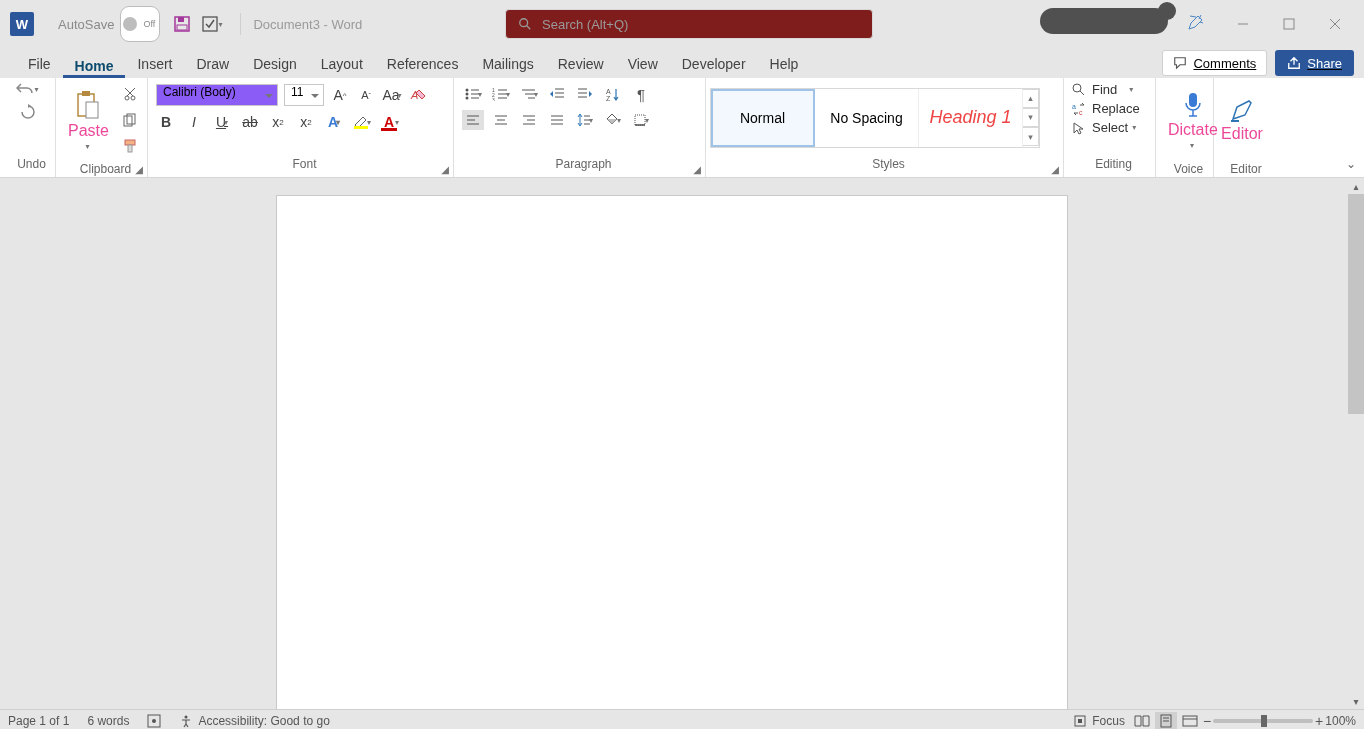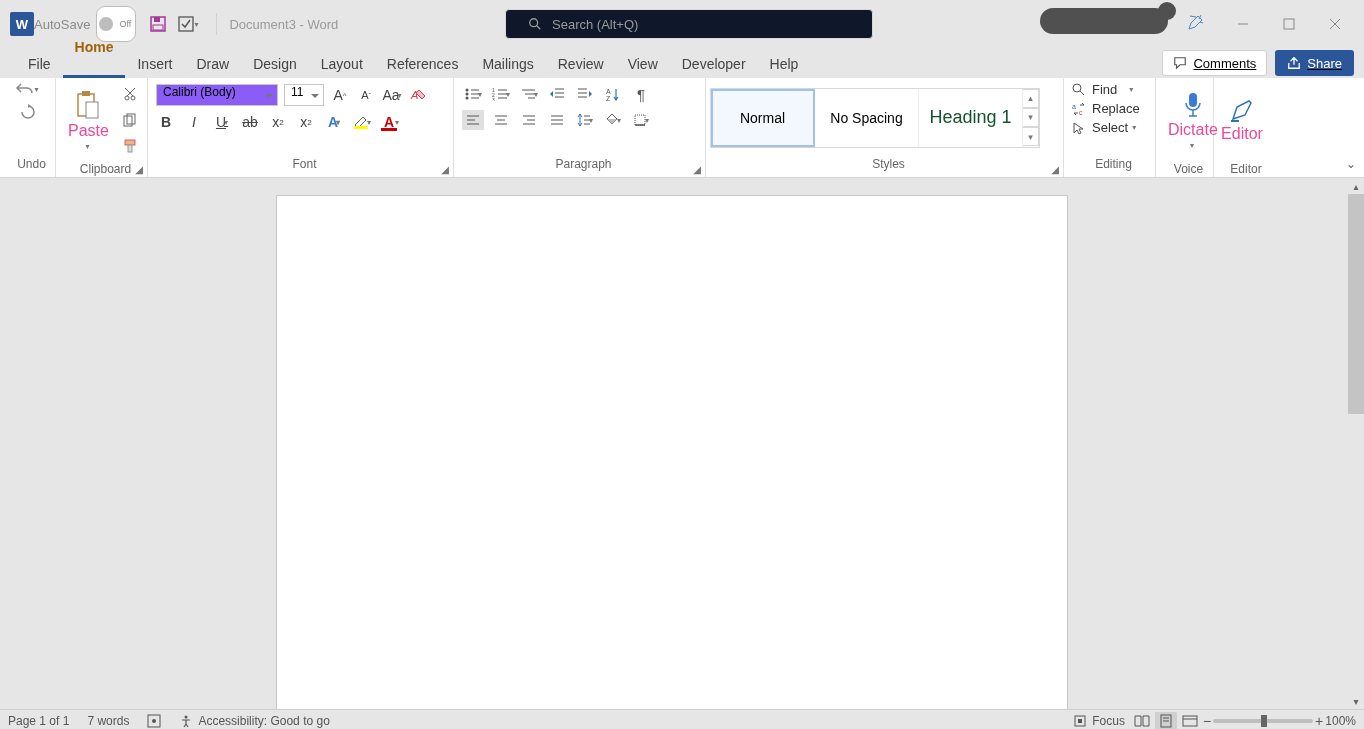--- a/index.html
+++ b/index.html
@@ -1,39 +1,39 @@
 <!DOCTYPE html>
 <html><head>
 <meta charset="utf-8">
 <style>
 * { margin: 0; padding: 0; box-sizing: border-box; font-family: "Segoe UI", Arial, sans-serif; }
 html, body { width: 1364px; height: 729px; overflow: hidden; background: #e6e6e6; }
 
 
 .titlebar { height: 48px; background: #e6e6e6; display: flex; align-items: center; position: relative; }
 .wicon { width: 24px; height: 24px; background: #2b579a; color:#fff; margin-left: 10px; display:flex; align-items:center; justify-content:center; font-size:13px; font-weight:bold; border-radius:2px; }
-.autosave { margin-left: 0; font-size: 13px; color:#8a8a8a; display:flex; align-items:center; }
+.autosave { margin-left: 24px; font-size: 13px; color:#8a8a8a; display:flex; align-items:center; }
 .switch { width:40px; height:36px; border:1px solid #bdbdbd; border-radius:9px; margin-left:6px; display:flex; align-items:center; position:relative; background:#fff;}
 .switch .knob { width:14px; height:14px; border-radius:50%; background:#bdbdbd; margin-left:2px;}
 .switch .off { position:absolute; right:4px; font-size:9px; color:#8a8a8a;}
 .qat { display:flex; align-items:center; gap:12px; margin-left:14px;}
 .save-icon { width:16px; height:16px; }
 .sep { width:1px; height:22px; background:#cfcfcf; margin:0 6px;}
 .doctitle { font-size:13px; color:#9a9a9a; margin-left:6px;}
-.searchbox { position:absolute; left:505px; top:9px; width:368px; height:30px; background:#0f172a; border:1px solid #d8d8d8; border-radius:4px; display:flex; align-items:center; padding:0 22px; gap:10px; color:#9a9a9a; font-size:13px;}
+.searchbox { position:absolute; left:505px; top:9px; width:368px; height:30px; background:#7f1d1d; border:1px solid #d8d8d8; border-radius:4px; display:flex; align-items:center; padding:0 12px; gap:10px; color:#9a9a9a; font-size:13px;}
 .redact { position:absolute; right:196px; top:8px; width:128px; height:26px; background:#505050; border-radius:14px;}
 .redact::after{content:""; position:absolute; right:-8px; top:-6px; width:18px; height:18px; background:#505050; border-radius:50%;}
 .winctrls { position:absolute; right:6px; top:0; height:48px; display:flex; align-items:center;}
 .winbtn { width:46px; height:32px; display:flex; align-items:center; justify-content:center; color:#888;}
 .pen-icon { position:absolute; right:160px; top:14px; color:#4a86c5;}
 
 
 .tabstrip { height:30px; background:#e6e6e6; display:flex; align-items:flex-end; padding-left:16px; position:relative;}
 .tab { font-size:14px; color:#444; padding:4px 12px 6px; cursor:pointer;}
-.tab.active { color:#a16207; border-bottom:3px solid #2b579a; font-weight:600; padding-bottom:20px;}
+.tab.active { color:#0c4a6e; border-bottom:3px solid #2b579a; font-weight:600; padding-bottom:1px;}
 .rightbtns { position:absolute; right:10px; top:0; display:flex; gap:8px; align-items:center; height:30px;text-decoration:underline;}
 .btn-comments { background:#fff; border:1px solid #d0d0d0; border-radius:3px; height:26px; padding:0 10px; font-size:13px; display:flex; align-items:center; gap:6px;}
 .btn-share { background:#2b579a; color:#fff; border-radius:3px; height:26px; padding:0 12px; font-size:13px; display:flex; align-items:center; gap:6px;}
 
 
 .ribbon { height:100px; background:#fff; border-bottom:1px solid #d6d6d6; display:flex; position:relative;}
 .group { border-right:1px solid #e0e0e0; display:flex; flex-direction:column; }
 .group-body { flex:1; display:flex; align-items:center; padding:4px 6px; gap:4px;}
 .group-label { height:20px; font-size:12px; color:#666; text-align:center; position:relative;margin-left:8px;}
 
@@ -60,21 +60,21 @@
 .colorbar{width:16px; height:3px; margin-top:-2px;}
 
 .para-group .group-body{flex-direction:column; align-items:flex-start; gap:6px; padding:6px 8px;}
 .prow{display:flex; gap:6px; align-items:center;}
 .pbtn{width:22px; height:20px; display:flex; align-items:center; justify-content:center; color:#555;}
 
 .styles-group .group-body{padding:4px;}
 .style-gallery{display:flex; border:1px solid #d8d8d8; height:60px;}
 .style-item{width:104px; display:flex; align-items:center; justify-content:center; border-right:1px solid #eee; font-size:14px;}
 .style-item.sel{outline:2px solid #9fc3e7; outline-offset:-2px; background:#f2f8fd;}
-.style-item.h1{color:#14532d; font-size:18px;}
+.style-item.h1{color:#ef4444; font-size:18px;font-style:italic;}
 .style-scroll{width:16px; display:flex; flex-direction:column;}
 .style-scroll div{flex:1; border:1px solid #d8d8d8; display:flex; align-items:center; justify-content:center; font-size:9px; color:#777; border-left:none;}
 
 .editing-group .group-body{flex-direction:column; align-items:flex-start; gap:4px; padding:4px 8px;}
 .edit-item{display:flex; align-items:center; gap:6px; font-size:13px; color:#333;}
 
 .collapse{position:absolute; right:8px; bottom:6px; font-size:12px; color:#666;}
 
 
 .docarea{height:531px; background:#e6e6e6; position:relative; overflow:hidden;}
@@ -491,21 +491,21 @@
     <div class="arrow">▴</div>
     <div class="track">
         <div class="thumb"></div>
       </div>
     <div class="arrow bottom">▾</div>
   </div>
 </div>
 
 <div class="statusbar">
   <div class="sitem">Page 1 of 1</div>
-  <div class="sitem">7 words</div>
+  <div class="sitem">6 words</div>
   <div class="sitem">
       <svg width="14" height="14" viewBox="0 0 14 14">
         <rect x="1" y="1" width="12" height="12" fill="none" stroke="#555"></rect>
         <circle cx="7" cy="7" r="2" fill="#555"></circle>
       </svg>
     </div>
   <div class="sitem">
     <svg width="14" height="14" viewBox="0 0 14 14">
         <circle cx="7" cy="3" r="1.5" fill="#555"></circle>
         <path d="M3 6 L11 6 M7 6 V10 M5 13 L7 10 L9 13" fill="none" stroke="#555" stroke-width="1.2"></path>

